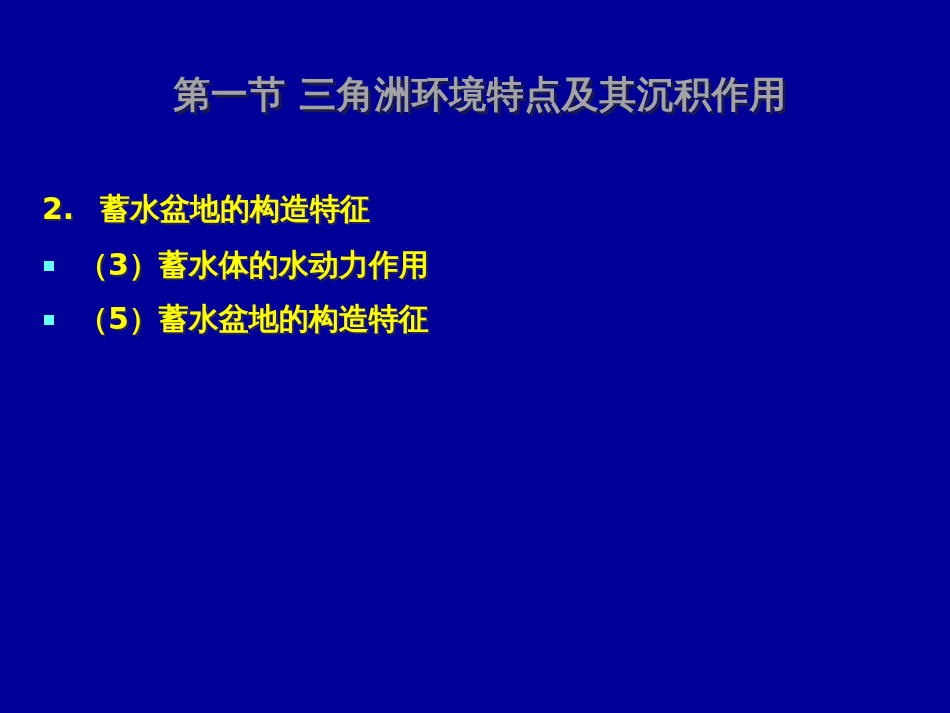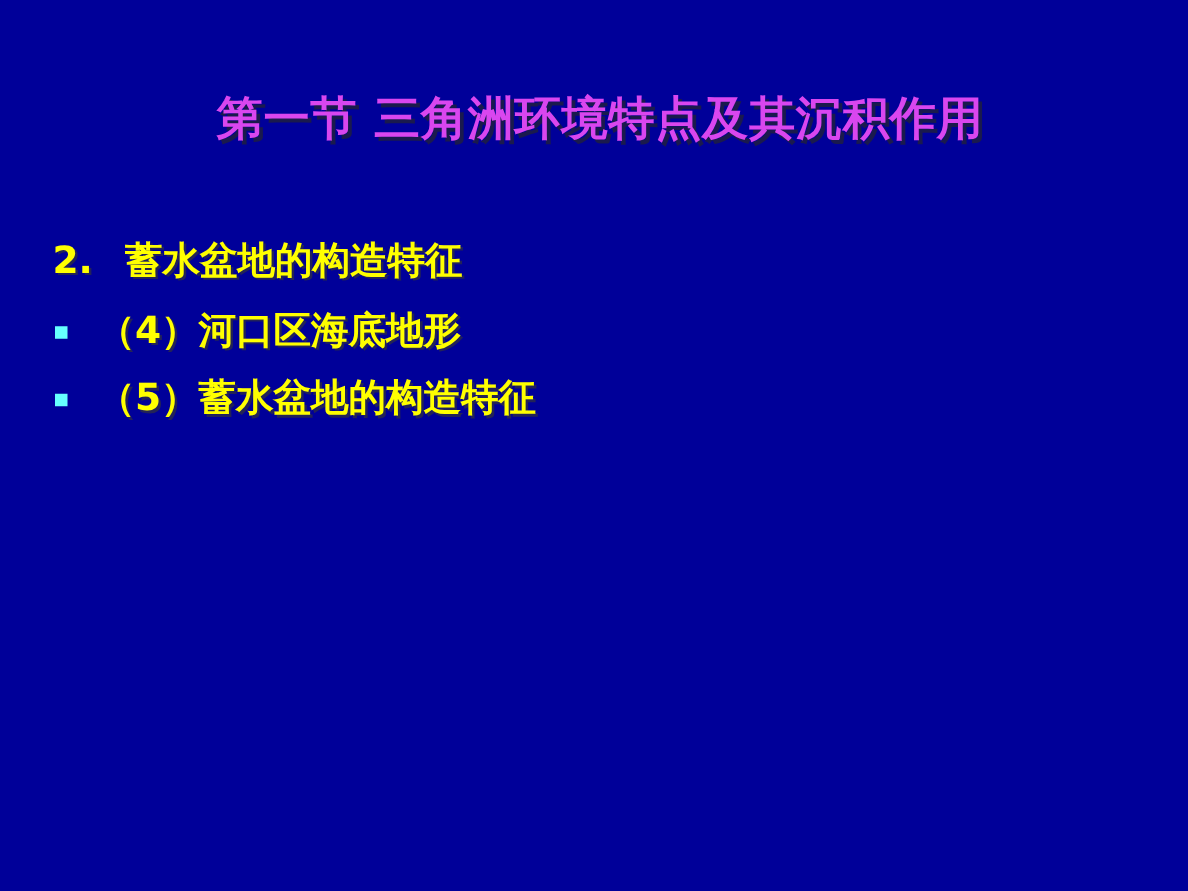--- a/index.html
+++ b/index.html
@@ -21,21 +21,21 @@
     box-sizing: border-box;
   }
 
   
   .slide-title {
     position: absolute;
     left: 60px;
     top: 72px;
     width: 840px;
     text-align: center;
-    color: #d946ef;
+    color: #a3a3a3;
     font-size: 37px;
     font-weight: bold;
     line-height: 46px;
     letter-spacing: 0.5px;
     text-shadow: 3px 3px 0 #1a1a4d;
     white-space: nowrap;
   }
 
   
   .body-list {
@@ -101,27 +101,27 @@
 
   <div class="body-list">
 
     <div class="body-item numbered">
       <div class="num-cell">2.</div>
       <div class="item-text num-text">蓄水盆地的构造特征</div>
     </div>
 
 
 
-
     <div class="body-item">
       <div class="bullet-cell">
         <span class="bullet-square"></span>
       </div>
-      <div class="item-text">（4）河口区海底地形</div>
+      <div class="item-text">（3）蓄水体的水动力作用</div>
     </div>
+
 
     <div class="body-item">
       <div class="bullet-cell">
         <span class="bullet-square"></span>
       </div>
       <div class="item-text">（5）蓄水盆地的构造特征</div>
     </div>
 
   </div>
 </div>

